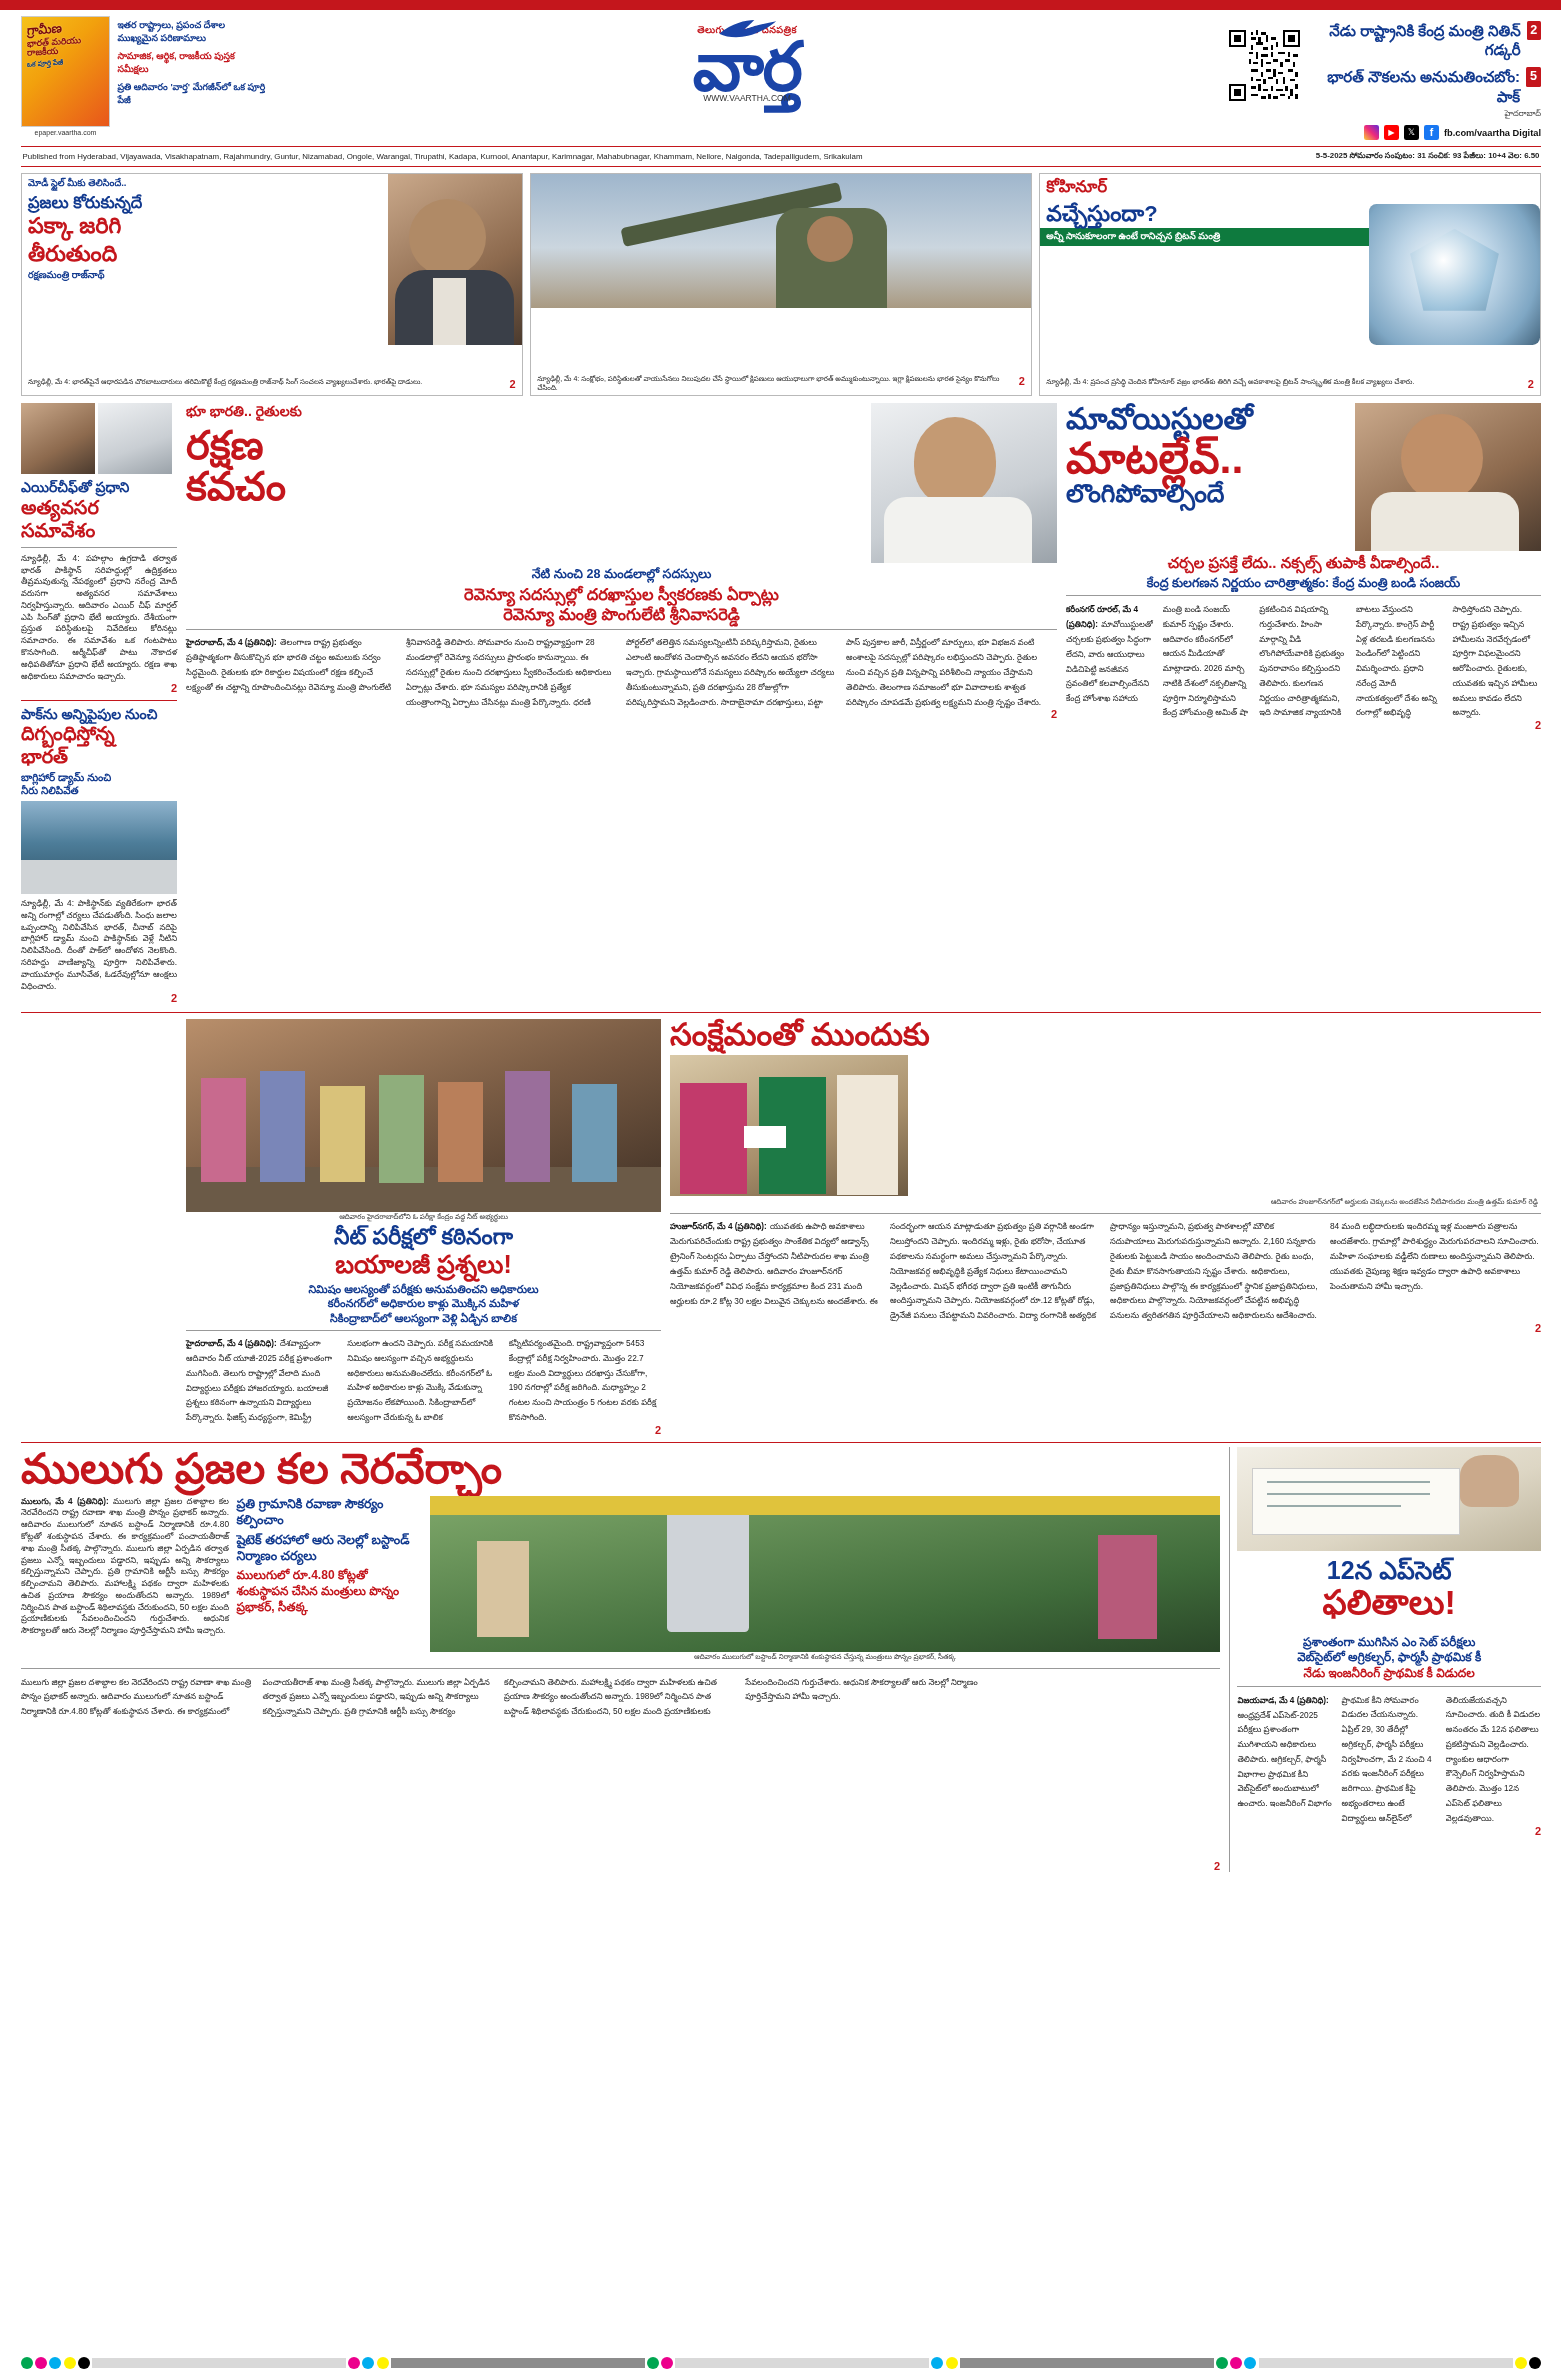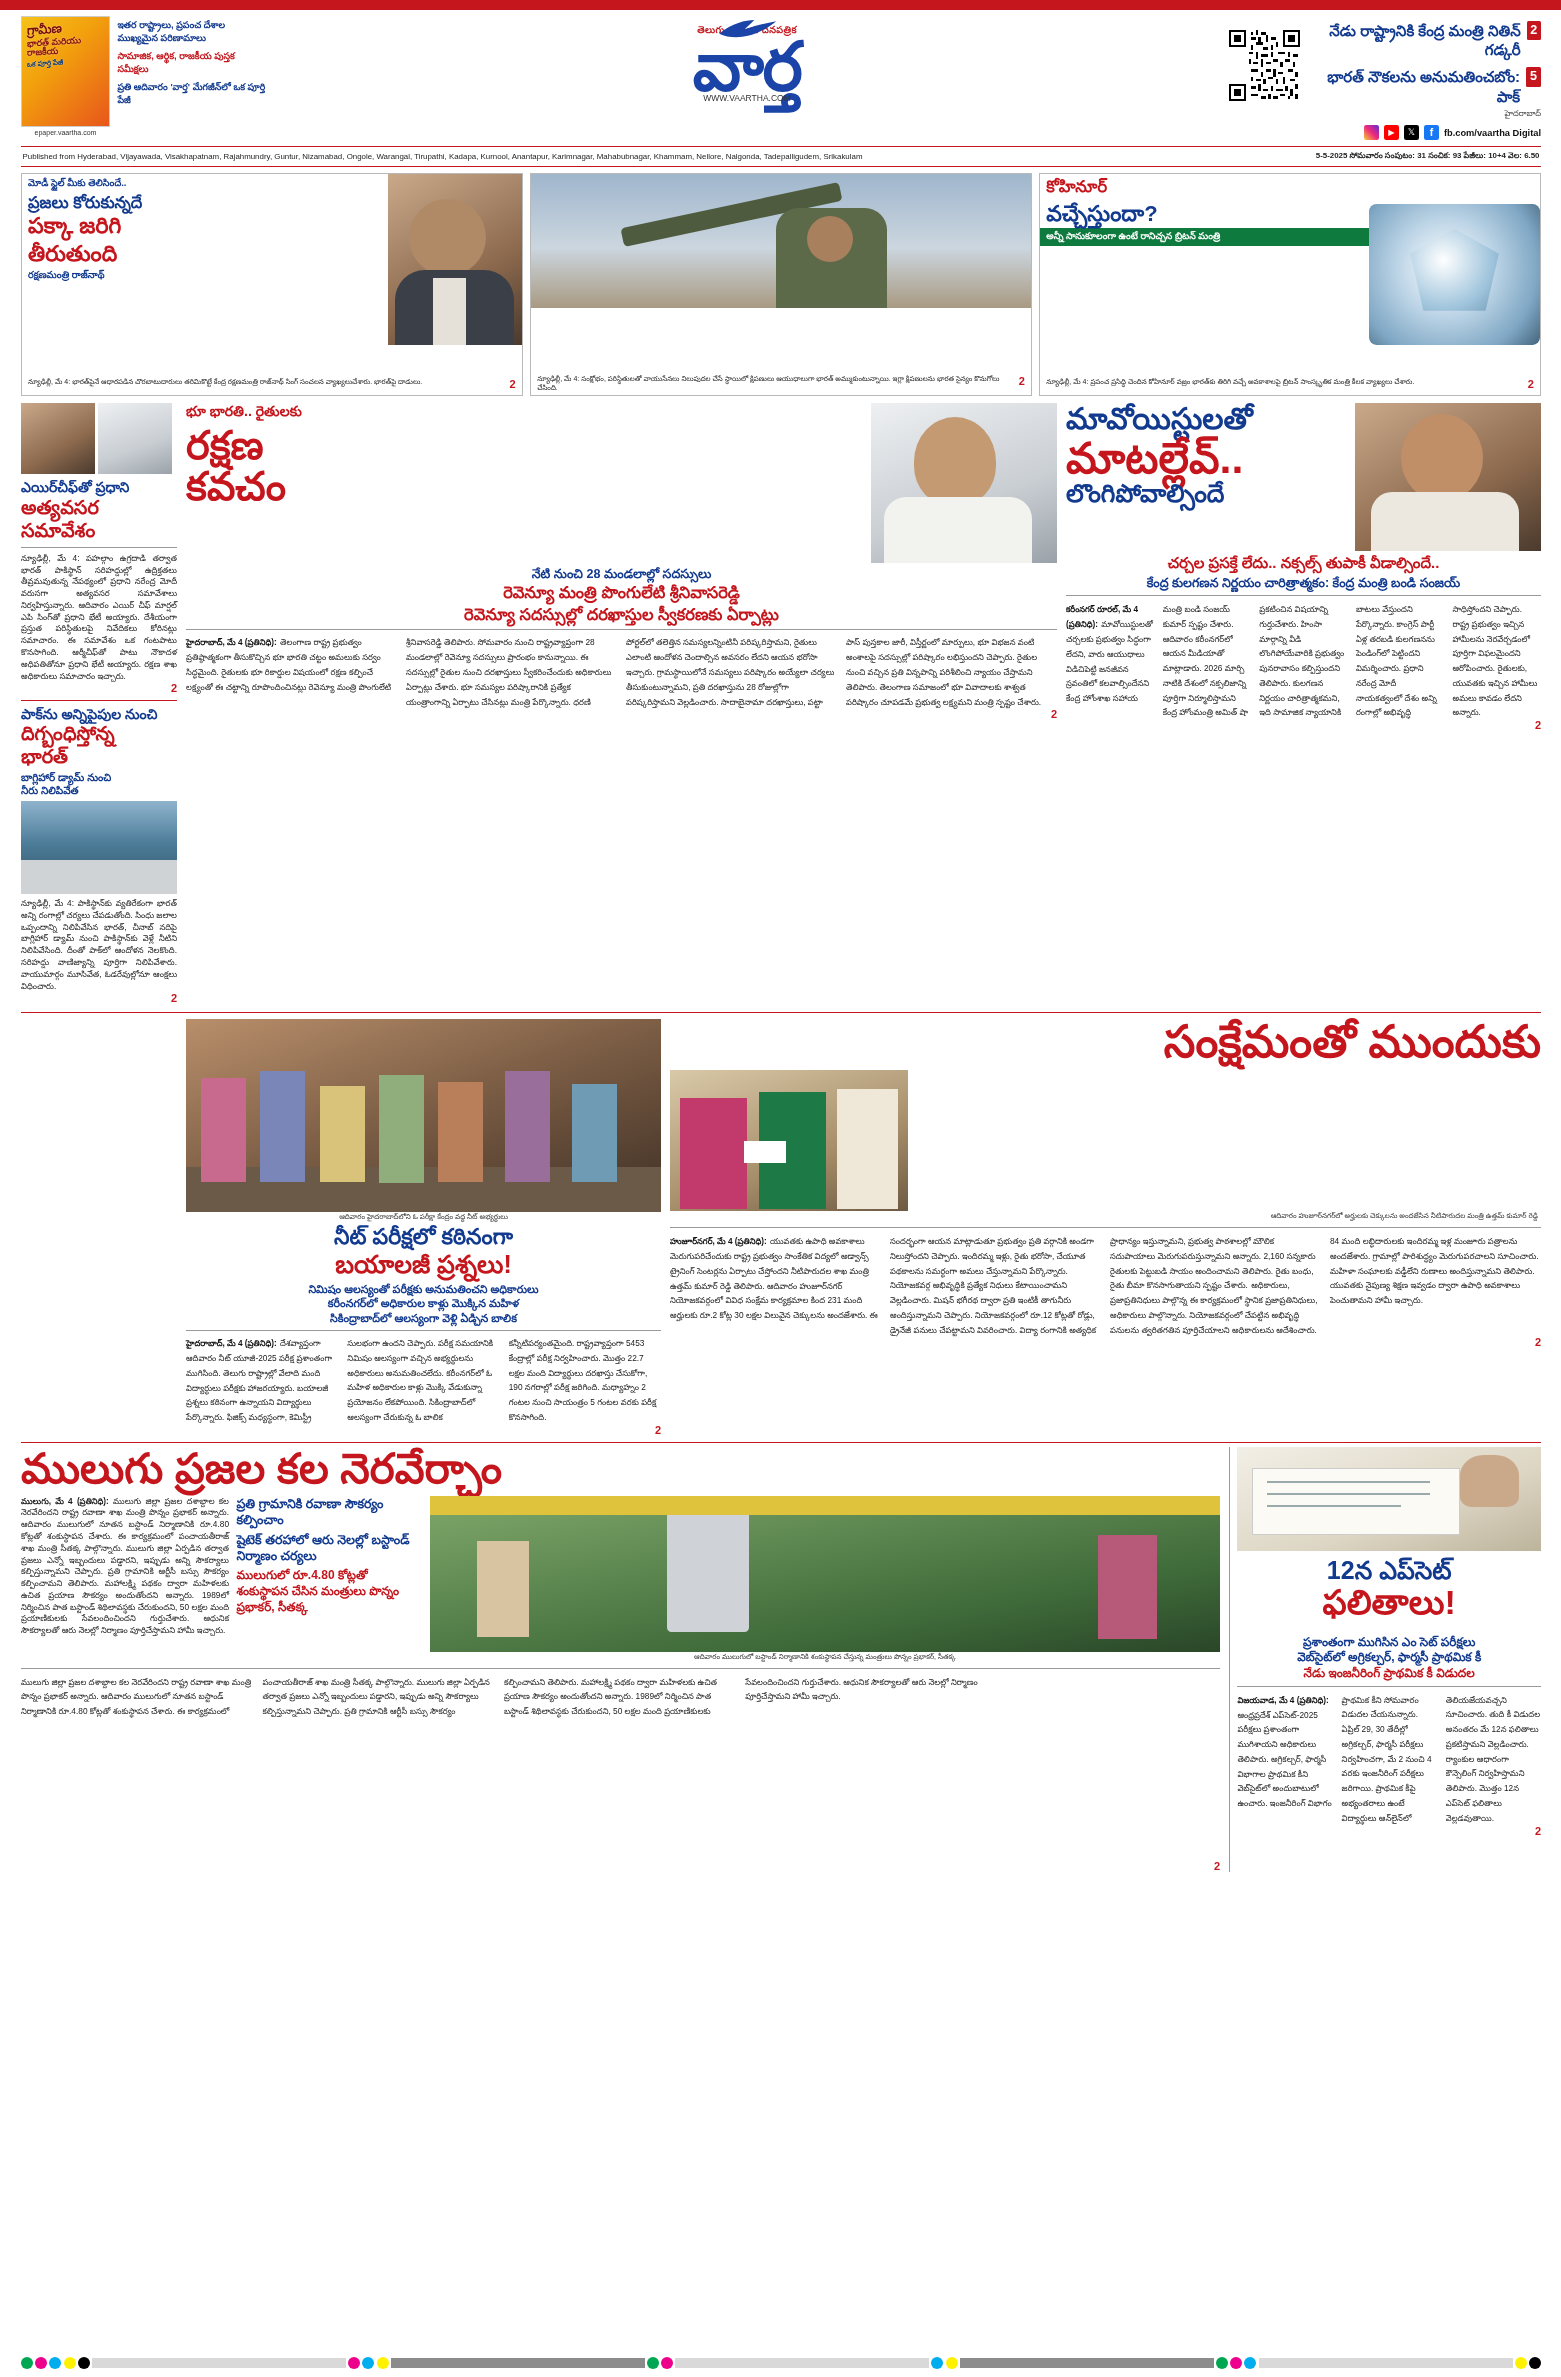--- a/index.html
+++ b/index.html
@@ -348,22 +348,22 @@
           <div class="kicker">భూ భారతి.. రైతులకు</div>
           <div class="hdl-xl red" style="margin-top:1.5px;">రక్షణ</div>
           <div class="hdl-xl red">కవచం</div>
         </div>
         <div class="ph grad-white" style="position:relative;width:186px;height:160px;">
           <div style="position:absolute;left:43px;top:13.4px;width:82px;height:89px;border-radius:50% 50% 45% 45%;background:#c49a73;"></div>
           <div style="position:absolute;left:13.4px;top:94px;width:148px;height:67px;background:#f2f2ef;border-radius:22px 22px 0 0;"></div>
         </div>
       </div>
       <div class="sub-blue" style="text-align:center;margin-top:3px;">నేటి నుంచి 28 మండలాల్లో సదస్సులు</div>
+      <div class="hdl-s red" style="text-align:center;margin-top:2.2px;font-size:16.3px;">రెవెన్యూ సదస్సుల్లో దరఖాస్తుల స్వీకరణకు ఏర్పాట్లు</div>
       <div class="hdl-s red" style="text-align:center;font-size:16.3px;">రెవెన్యూ మంత్రి పొంగులేటి శ్రీనివాసరెడ్డి</div>
-      <div class="hdl-s red" style="text-align:center;margin-top:2.2px;font-size:16.3px;">రెవెన్యూ సదస్సుల్లో దరఖాస్తుల స్వీకరణకు ఏర్పాట్లు</div>
       <div class="rule"></div>
       <div class="cols4">
         <span class="byline">హైదరాబాద్, మే 4 (ప్రతినిధి):</span>
         <span class="body-txt">తెలంగాణ రాష్ట్ర ప్రభుత్వం ప్రతిష్ఠాత్మకంగా తీసుకొచ్చిన భూ భారతి చట్టం అమలుకు సర్వం సిద్ధమైంది. రైతులకు భూ రికార్డుల విషయంలో రక్షణ కల్పించే లక్ష్యంతో ఈ చట్టాన్ని రూపొందించినట్లు రెవెన్యూ మంత్రి పొంగులేటి శ్రీనివాసరెడ్డి తెలిపారు. సోమవారం నుంచి రాష్ట్రవ్యాప్తంగా 28 మండలాల్లో రెవెన్యూ సదస్సులు ప్రారంభం కానున్నాయి. ఈ సదస్సుల్లో రైతుల నుంచి దరఖాస్తులు స్వీకరించేందుకు అధికారులు ఏర్పాట్లు చేశారు. భూ సమస్యల పరిష్కారానికి ప్రత్యేక యంత్రాంగాన్ని ఏర్పాటు చేసినట్లు మంత్రి పేర్కొన్నారు. ధరణి పోర్టల్‌లో తలెత్తిన సమస్యలన్నింటినీ పరిష్కరిస్తామని, రైతులు ఎలాంటి ఆందోళన చెందాల్సిన అవసరం లేదని ఆయన భరోసా ఇచ్చారు. గ్రామస్థాయిలోనే సమస్యలు పరిష్కారం అయ్యేలా చర్యలు తీసుకుంటున్నామని, ప్రతి దరఖాస్తును 28 రోజుల్లోగా పరిష్కరిస్తామని వెల్లడించారు. సాదాబైనామా దరఖాస్తులు, పట్టా పాస్ పుస్తకాల జారీ, విస్తీర్ణంలో మార్పులు, భూ విభజన వంటి అంశాలపై సదస్సుల్లో పరిష్కారం లభిస్తుందని చెప్పారు. రైతుల నుంచి వచ్చిన ప్రతి విన్నపాన్ని పరిశీలించి న్యాయం చేస్తామని తెలిపారు. తెలంగాణ సమాజంలో భూ వివాదాలకు శాశ్వత పరిష్కారం చూపడమే ప్రభుత్వ లక్ష్యమని మంత్రి స్పష్టం చేశారు.</span>
       </div>
       <div class="jump" style="text-align:right;">2</div>
     </div>
 
     <div class="col-c">
       <div style="display:flex;gap:6px;">
@@ -413,21 +413,21 @@
       <div class="sub-blue" style="text-align:center;font-size:11px;">సికింద్రాబాద్‌లో ఆలస్యంగా వెళ్లి ఏడ్చిన బాలిక</div>
       <div class="rule"></div>
       <div class="cols3">
         <span class="byline">హైదరాబాద్, మే 4 (ప్రతినిధి):</span>
         <span class="body-txt">దేశవ్యాప్తంగా ఆదివారం నీట్ యూజీ-2025 పరీక్ష ప్రశాంతంగా ముగిసింది. తెలుగు రాష్ట్రాల్లో వేలాది మంది విద్యార్థులు పరీక్షకు హాజరయ్యారు. బయాలజీ ప్రశ్నలు కఠినంగా ఉన్నాయని విద్యార్థులు పేర్కొన్నారు. ఫిజిక్స్ మధ్యస్థంగా, కెమిస్ట్రీ సులభంగా ఉందని చెప్పారు. పరీక్ష సమయానికి నిమిషం ఆలస్యంగా వచ్చిన అభ్యర్థులను అధికారులు అనుమతించలేదు. కరీంనగర్‌లో ఓ మహిళ అధికారుల కాళ్లు మొక్కి వేడుకున్నా ప్రయోజనం లేకపోయింది. సికింద్రాబాద్‌లో ఆలస్యంగా చేరుకున్న ఓ బాలిక కన్నీటిపర్యంతమైంది. రాష్ట్రవ్యాప్తంగా 5453 కేంద్రాల్లో పరీక్ష నిర్వహించారు. మొత్తం 22.7 లక్షల మంది విద్యార్థులు దరఖాస్తు చేసుకోగా, 190 నగరాల్లో పరీక్ష జరిగింది. మధ్యాహ్నం 2 గంటల నుంచి సాయంత్రం 5 గంటల వరకు పరీక్ష కొనసాగింది.</span>
       </div>
       <div class="jump" style="text-align:right;">2</div>
     </div>
 
     <div style="flex:1;">
-      <div class="hdl-xl red" style="text-align:right;font-size:45px;">సంక్షేమంతో ముందుకు</div>
+      <div class="hdl-xl red" style="text-align:left;font-size:31px;">సంక్షేమంతో ముందుకు</div>
       <div style="display:flex;gap:7.4px;margin-top:4.5px;">
         <div class="ph grad-room" style="position:relative;width:238px;height:141px;">
           <div style="position:absolute;left:10.4px;top:28px;width:67px;height:111px;background:#c23a6b;"></div>
           <div style="position:absolute;left:89px;top:22px;width:67px;height:117px;background:#1d7a46;"></div>
           <div style="position:absolute;left:167px;top:19.3px;width:61px;height:120px;background:#efe7d8;"></div>
           <div style="position:absolute;left:74px;top:71px;width:42px;height:22px;background:#fff;"></div>
         </div>
       </div>
       <div class="cap" style="text-align:right;">ఆదివారం హుజూర్‌నగర్‌లో అర్హులకు చెక్కులను అందజేసిన నీటిపారుదల మంత్రి ఉత్తమ్ కుమార్ రెడ్డి</div>
       <div class="rule"></div>

